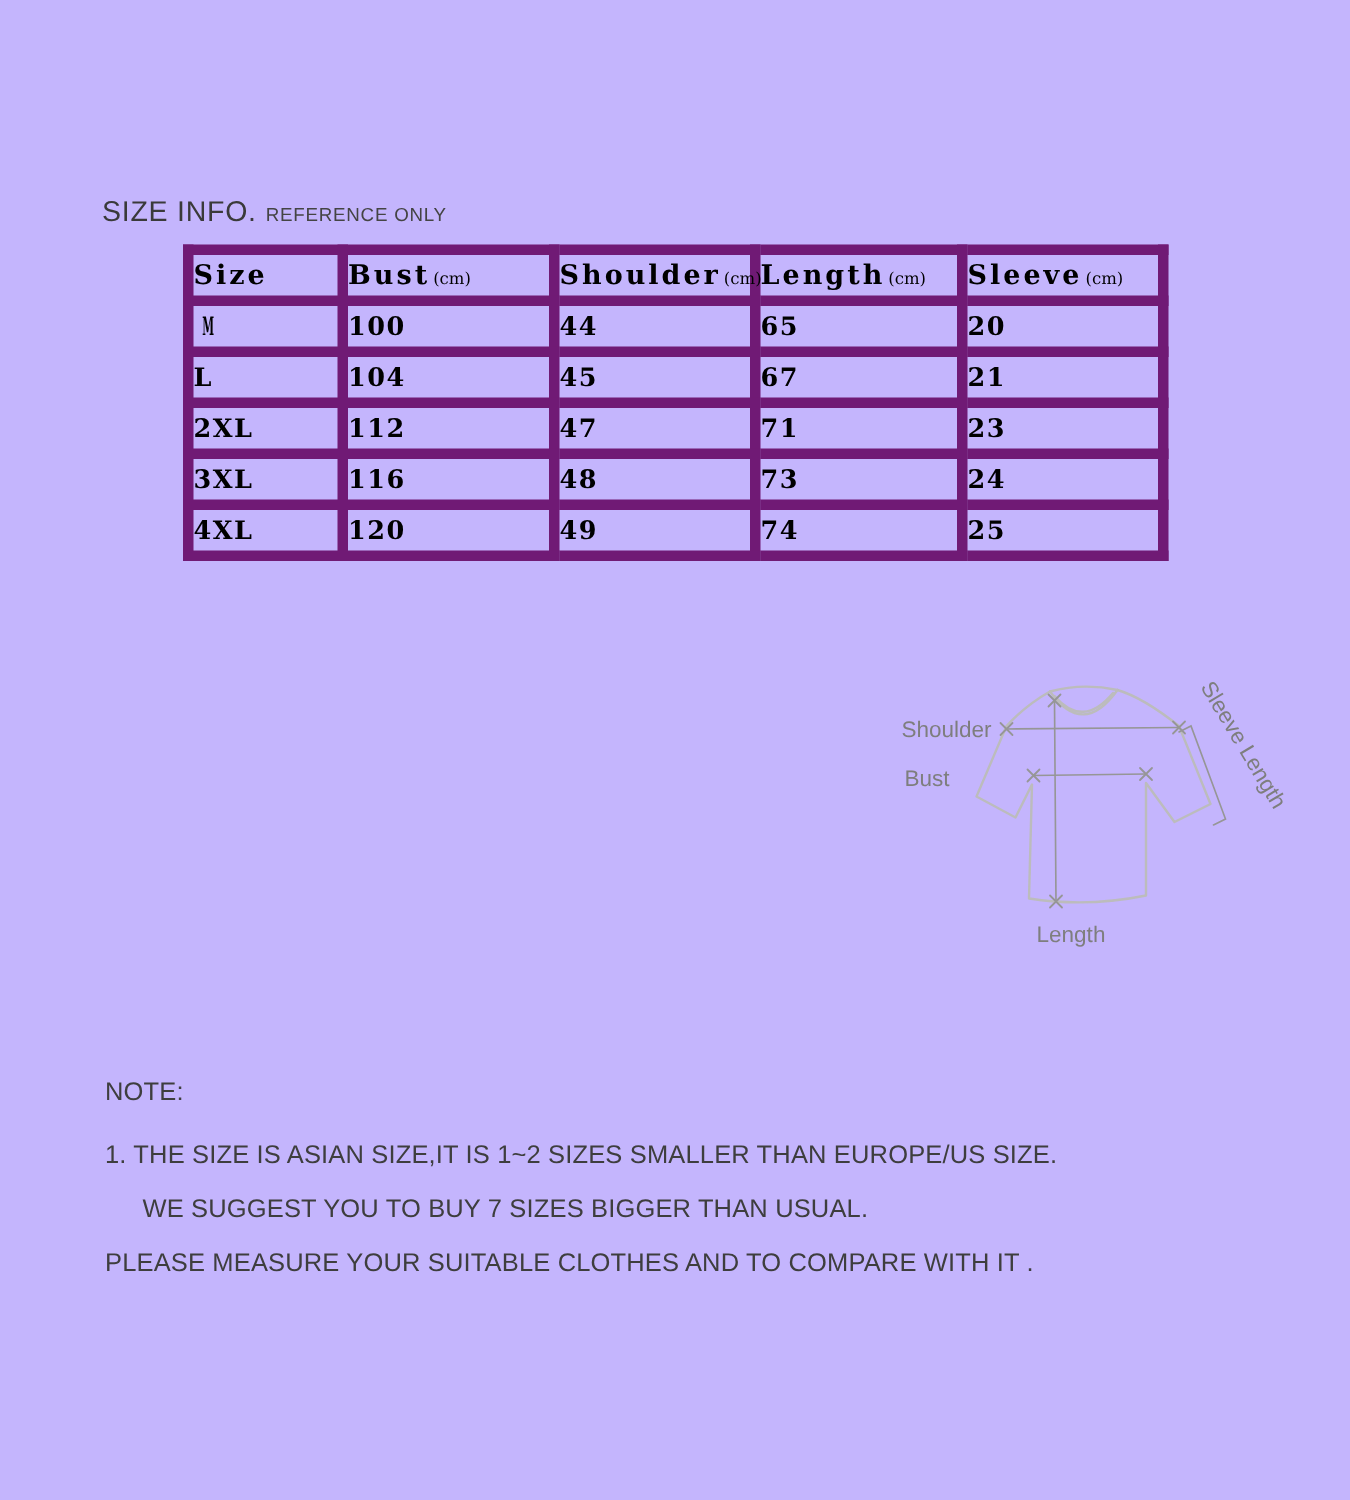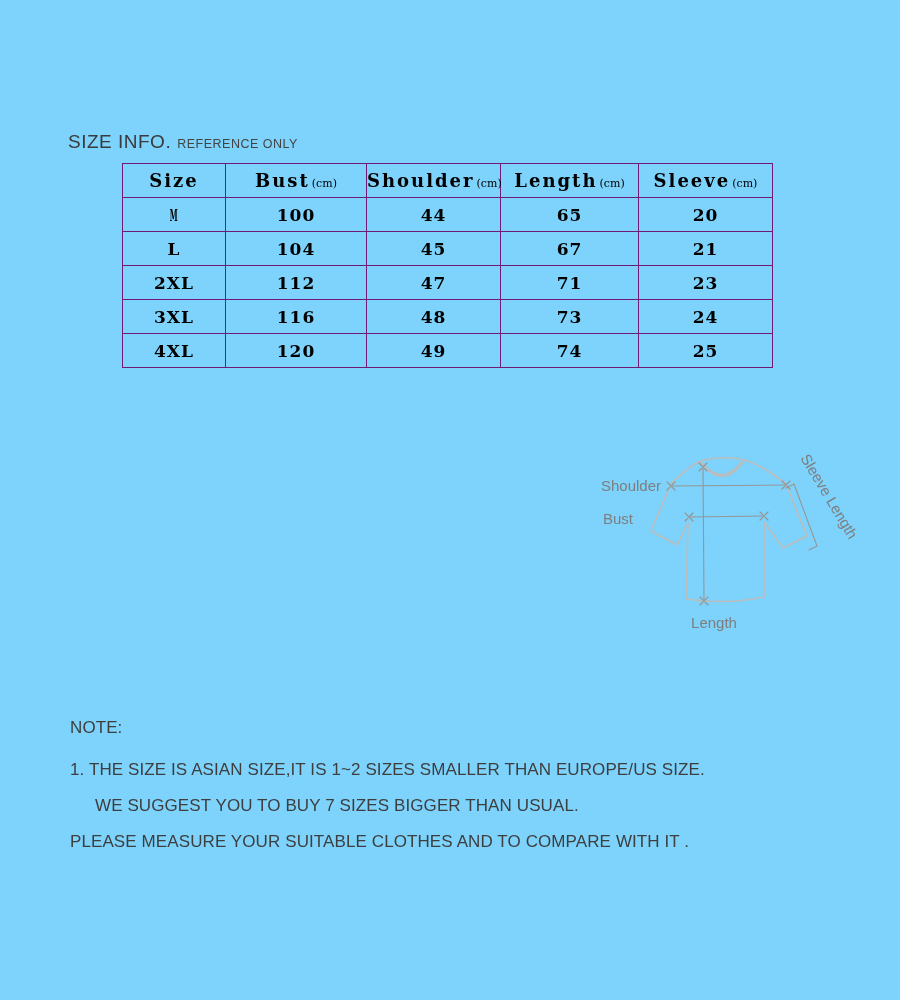--- a/index.html
+++ b/index.html
@@ -3,21 +3,21 @@
 <meta charset="utf-8">
 <style>
   * { margin: 0; padding: 0; box-sizing: border-box; }
   html, body { background: #ffffff; }
   body { font-family: "Liberation Sans", sans-serif; }
 
   .page {
     position: relative;
     width: 900px;
     height: 1000px;
-    background: #7dd3fc;
+    background: #c4b5fd;
     overflow: hidden;
   }
 
   
   .heading {
     position: absolute;
     left: 68px;
     top: 131px;
     white-space: nowrap;
     color: #3a3a3a;
@@ -38,22 +38,22 @@
     position: absolute;
     left: 122px;
     top: 163px;
     width: 650px;
     border-collapse: collapse;
     table-layout: fixed;
     font-family: "DejaVu Serif", "Liberation Serif", serif;
     color: #000000;
   }
   .size-table th, .size-table td {
-    border: 1px solid #701a75;
-    text-align: center;
+    border: 7px solid #701a75;
+    text-align: left;
     vertical-align: middle;
     height: 34px;
     padding: 0;
     font-weight: 700;
   }
   .size-table th { font-size: 18px; letter-spacing: 2px; }
   .size-table th .col-unit {
     font-size: 11px;
     font-weight: 400;
     letter-spacing: 0;

